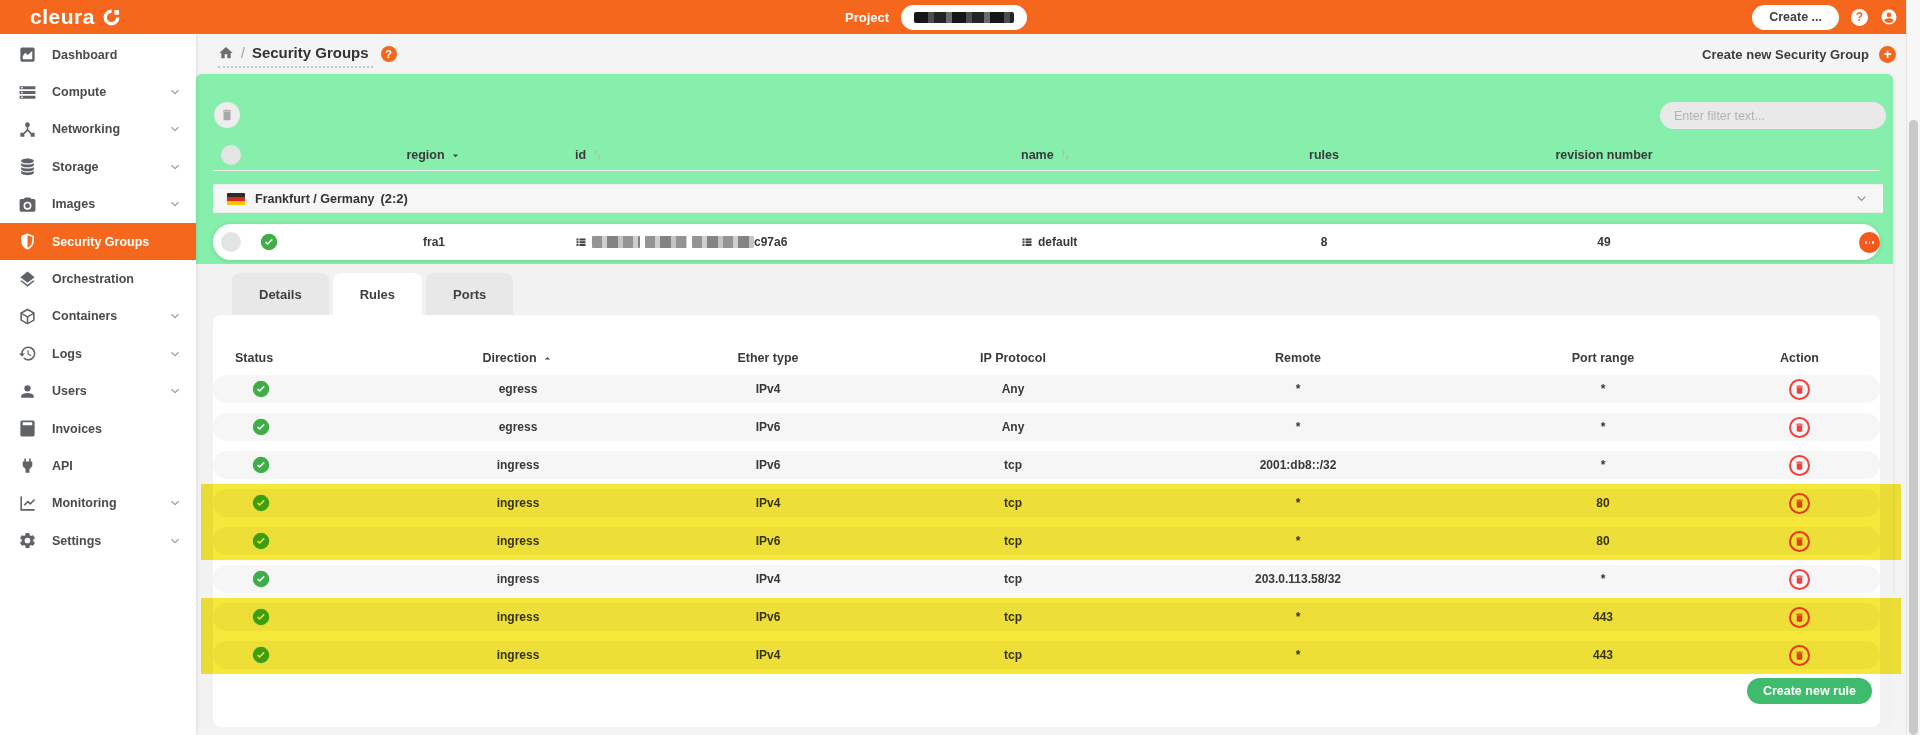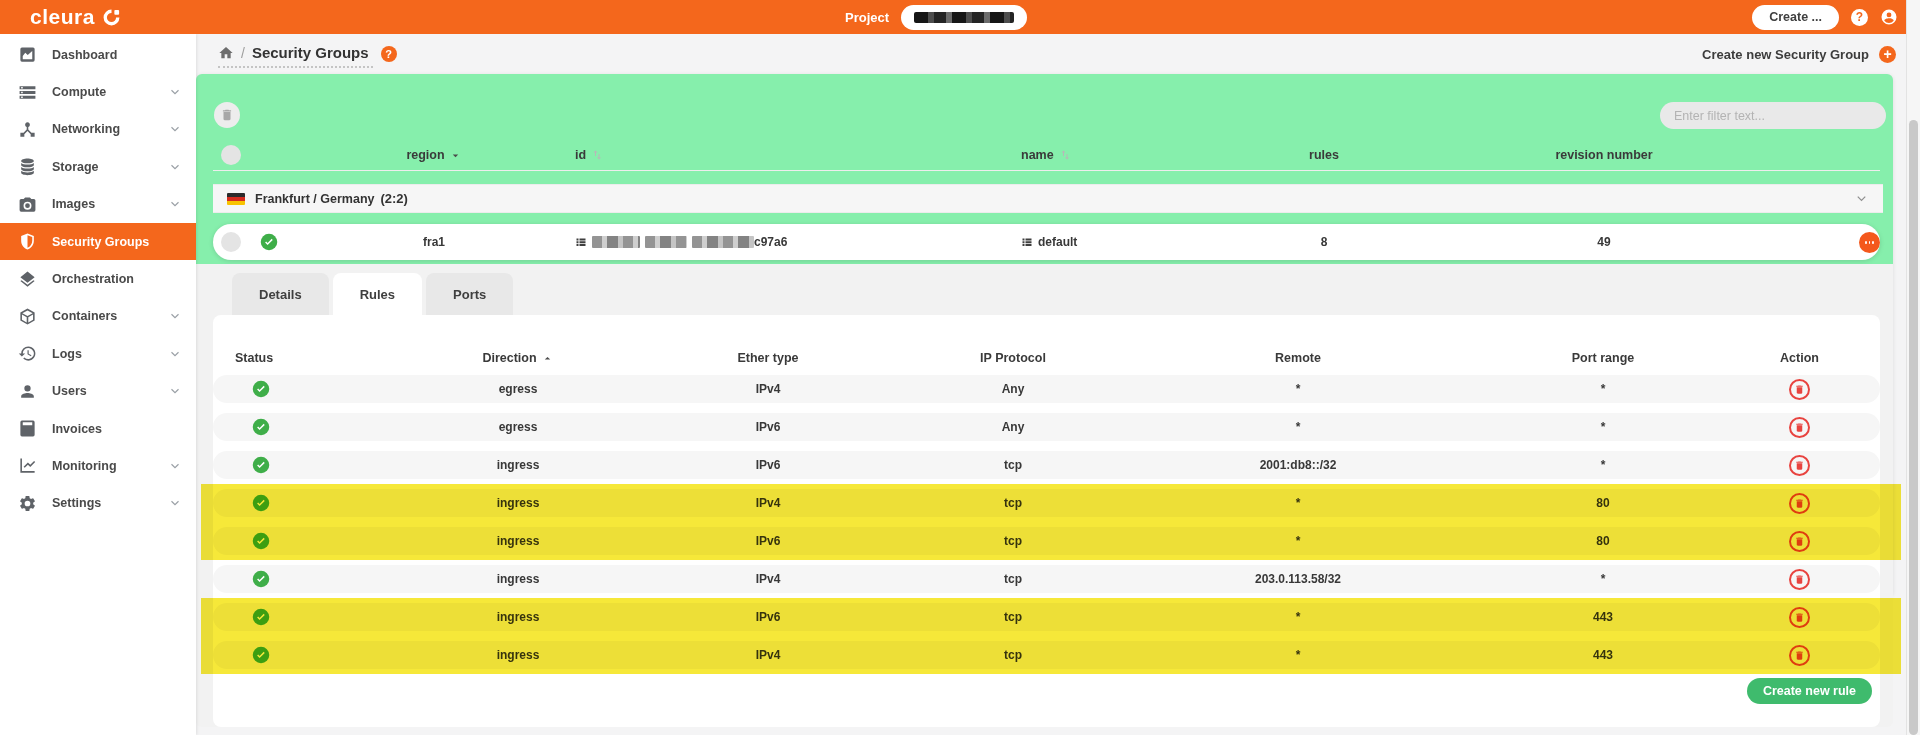--- a/index.html
+++ b/index.html
@@ -265,20 +265,28 @@
         <span class="ic">
           <svg viewBox="0 0 24 24" width="19" height="19" fill="currentColor">
             <path d="M19 2H5a2 2 0 0 0-2 2v16a2 2 0 0 0 2 2h14a2 2 0 0 0 2-2V4a2 2 0 0 0-2-2zm-1 6H6V4h12v4zM8 11H6v2h2v-2zm0 4H6v2h2v-2zm5-4h-2v2h2v-2zm0 4h-2v2h2v-2zm5-4h-2v2h2v-2zm0 4h-2v2h2v-2z"></path>
           </svg>
         </span>
         <span class="lbl">Invoices</span>
       </div>
       <div class="side-item">
         <span class="ic">
           <svg viewBox="0 0 24 24" width="19" height="19" fill="currentColor">
+            <path d="M16 7V3h-2v4h-4V3H8v4H6v6l3.5 3.5V21h5v-4.5L18 13V7h-2z"></path>
+          </svg>
+        </span>
+        <span class="lbl">API</span>
+      </div>
+      <div class="side-item">
+        <span class="ic">
+          <svg viewBox="0 0 24 24" width="19" height="19" fill="currentColor">
             <path d="M3 3h2v16h16v2H3V3zm17.3 3.3l1.4 1.4-6.2 6.2-3-3-4 4-1.4-1.4 5.4-5.4 3 3 4.8-4.8z"></path>
           </svg>
         </span>
         <span class="lbl">Monitoring</span>
         <span class="chev">
           <svg viewBox="0 0 24 24" width="14" height="14" fill="none" stroke="currentColor" stroke-width="2">
             <path d="M6 9l6 6 6-6"></path>
           </svg>
         </span>
       </div>

